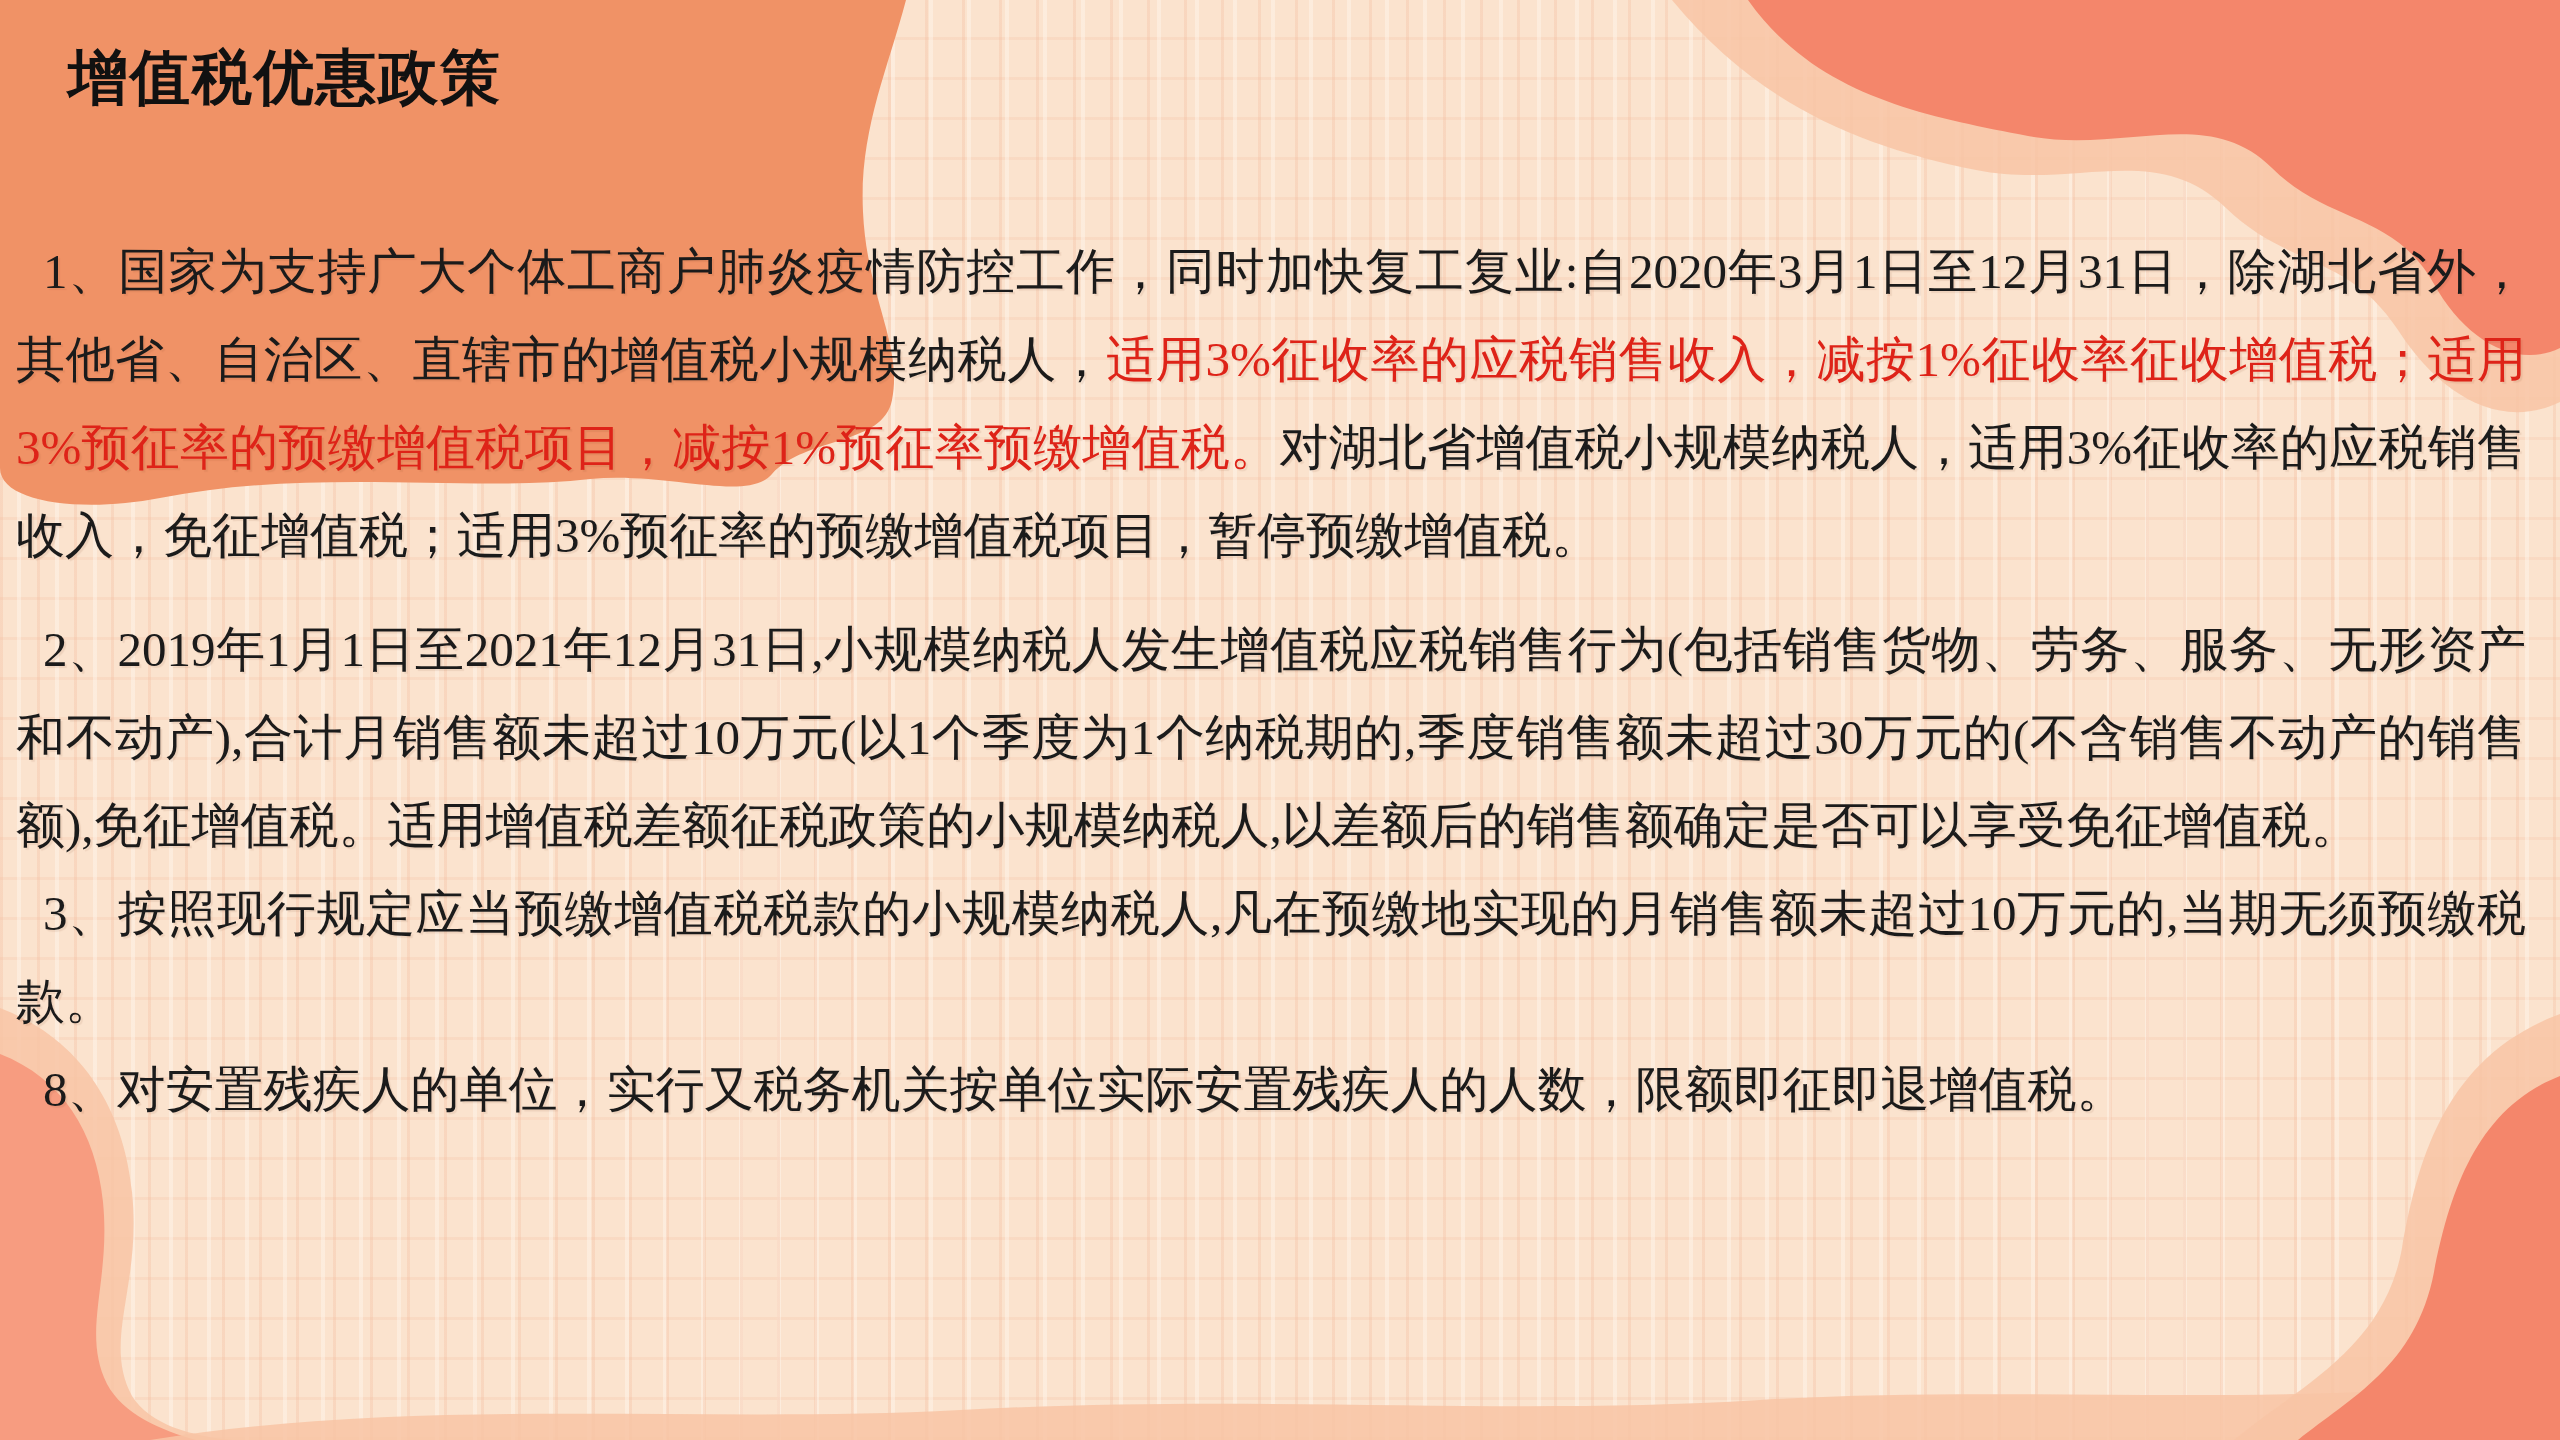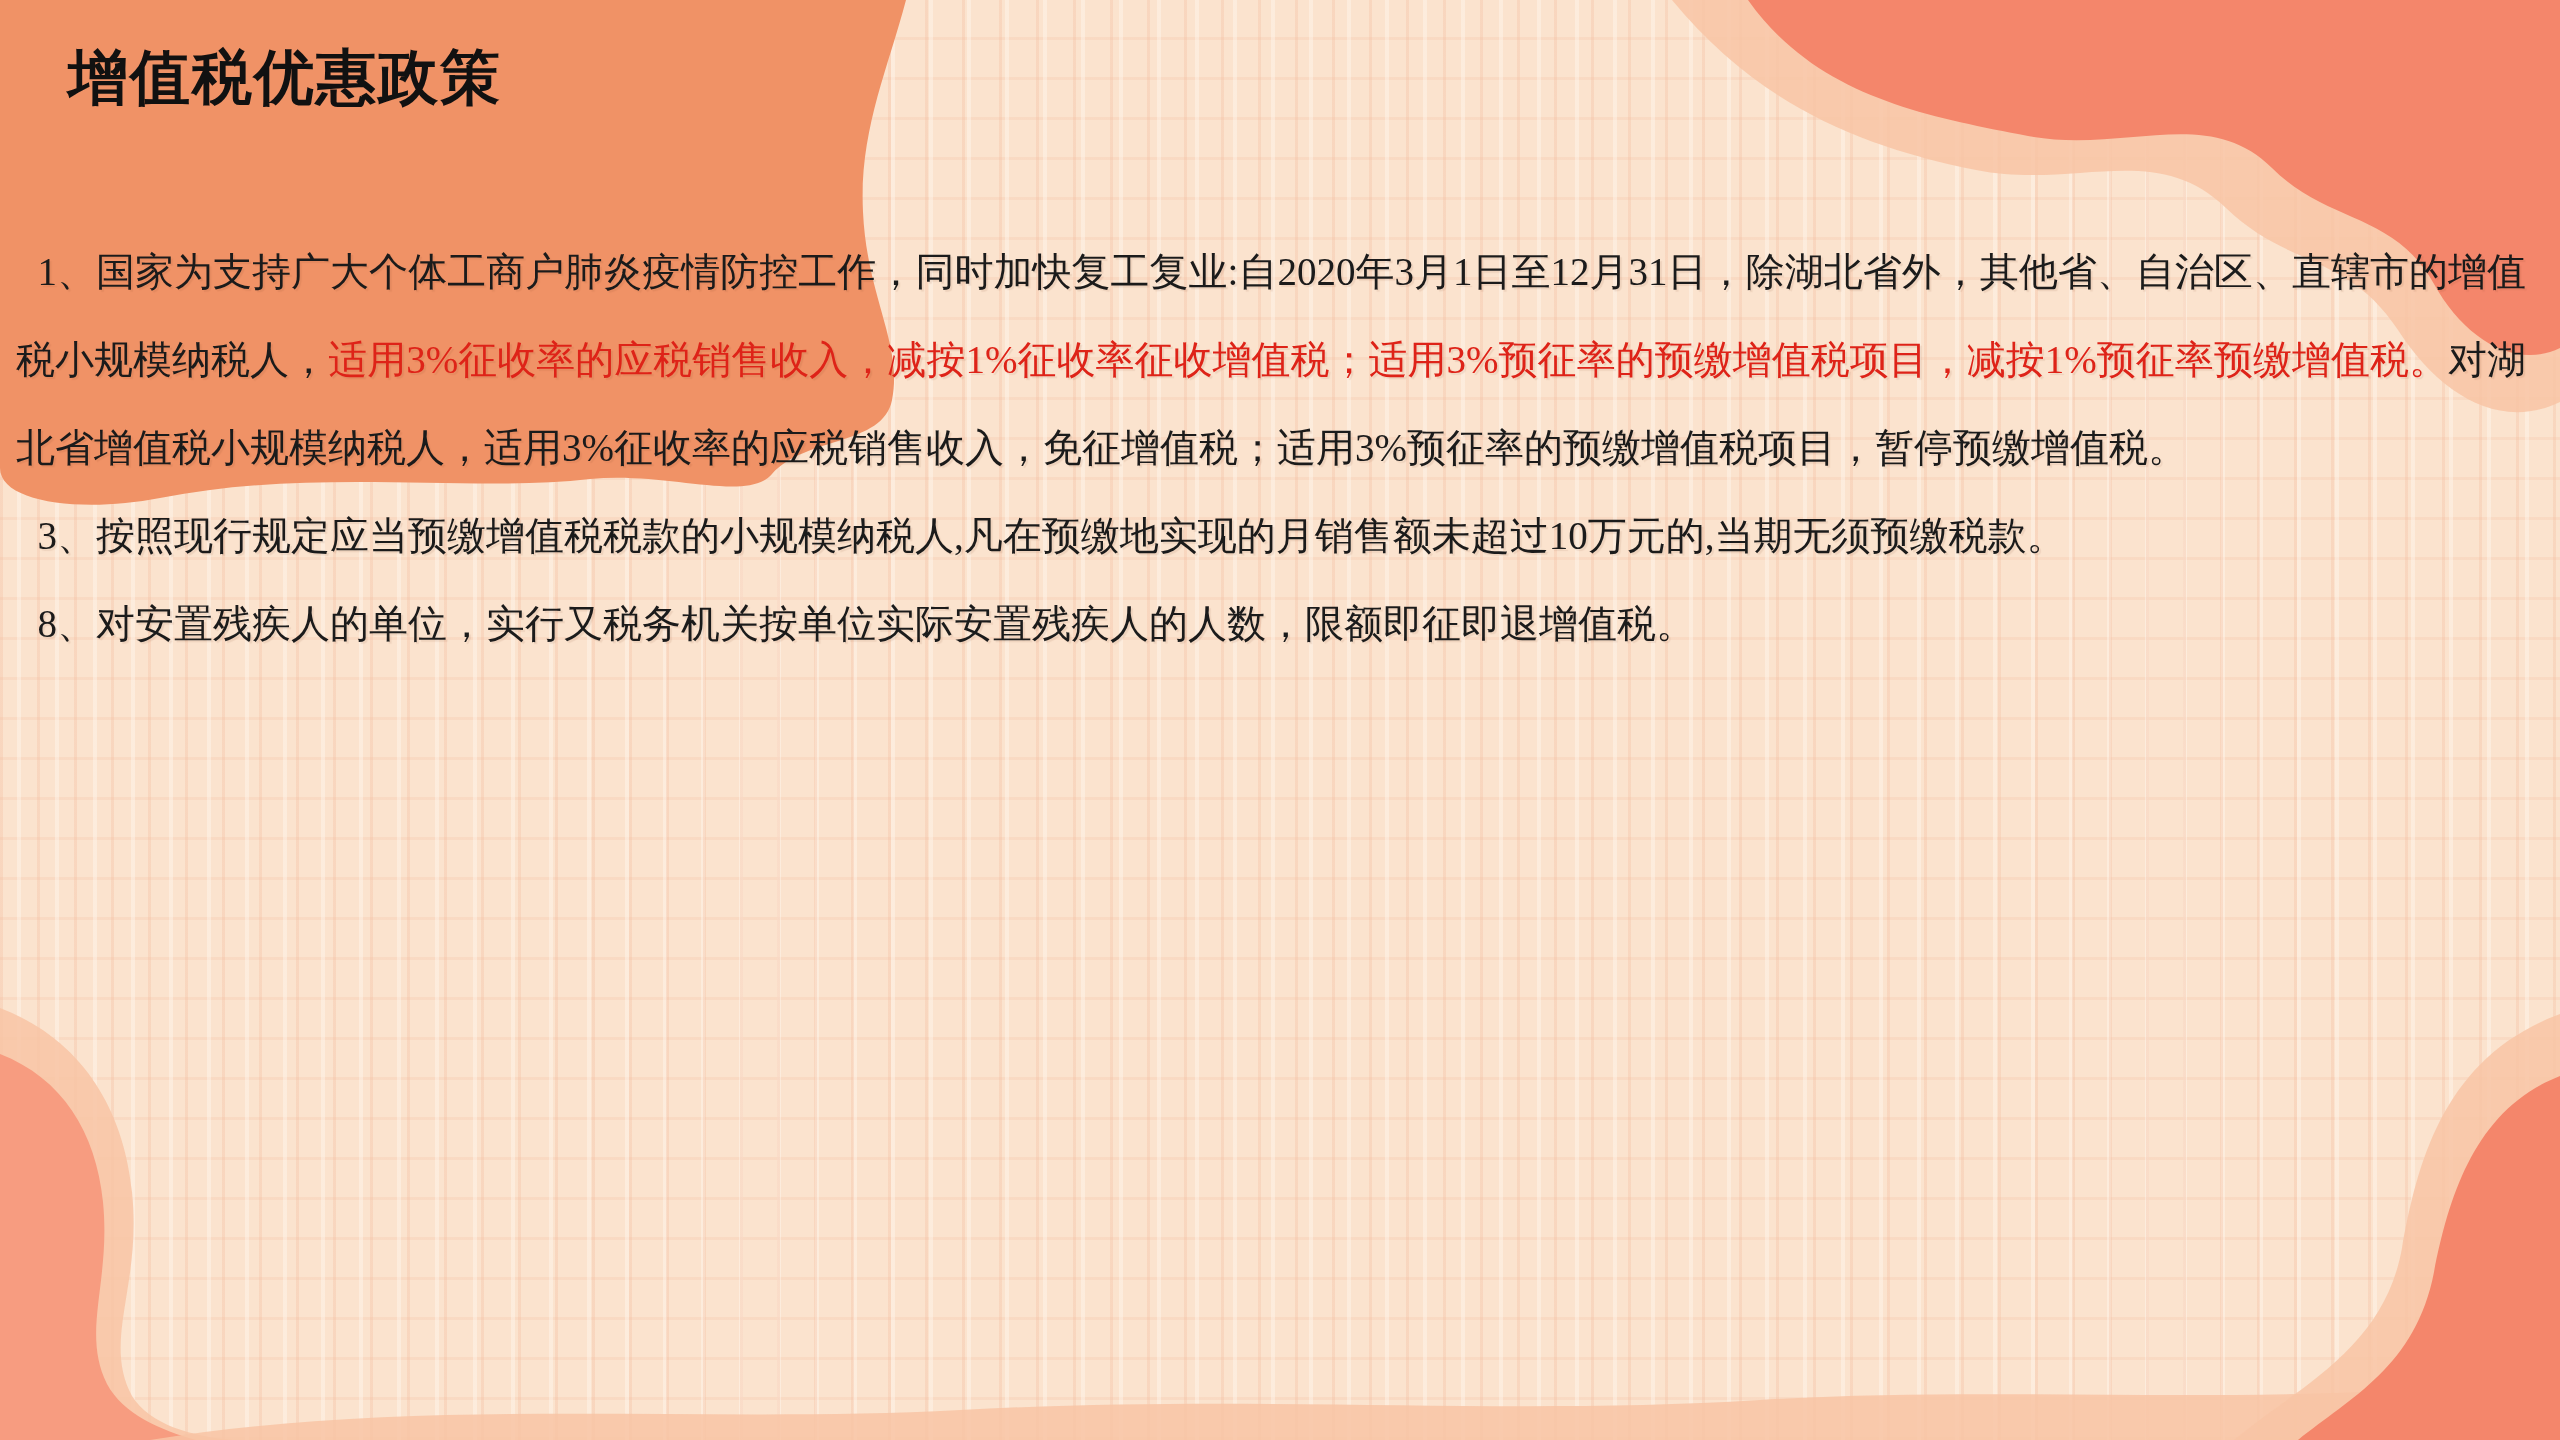--- a/index.html
+++ b/index.html
@@ -29,21 +29,21 @@
   .blob-peach{fill:var(--blob-peach);opacity:.85;}
   .stage{position:relative;z-index:1;width:100%;height:100%;padding:42px 30px 0 12px;}
   .title{
     margin:0 0 0 56px;
     font-size:60px;line-height:72px;font-weight:900;color:#111;
     letter-spacing:2px;
   }
   .content{
     margin-top:114px;
     padding:0 4px;
-    font-size:39px;line-height:88px;color:var(--body-text);
+    font-size:49px;line-height:88px;color:var(--body-text);
     text-align:justify;
     text-shadow:2px 2px 1px rgba(130,70,40,.10);
   }
   .content p{margin:0;text-indent:.55em;}
   .content p.gap-top{margin-top:26px;}
   .red{color:var(--accent-red);}
 </style>
 </head>
 <body>
 
@@ -57,19 +57,20 @@
   <path class="blob-peach" d="M2560 1014 C2446 1056 2418 1158 2402 1248 C2384 1350 2296 1388 2234 1440 L2560 1440 Z"></path>
   <path class="blob-coral" d="M2560 1076 C2478 1108 2450 1190 2434 1272 C2416 1366 2350 1398 2298 1440 L2560 1440 Z"></path>
 </svg>
 
 <div class="stage">
   <h1 class="title">增值税优惠政策</h1>
 
   <div class="content">
     <p><span>1、国家为支持广大个体工商户肺炎疫情防控工作，同时加快复工复业:自2020年3月1日至12月31日，除湖北省外，其他省、自治区、直辖市的增值税小规模纳税人，</span><span class="red">适用3%征收率的应税销售收入，减按1%征收率征收增值税；适用3%预征率的预缴增值税项目，减按1%预征率预缴增值税。</span><span>对湖北省增值税小规模纳税人，适用3%征收率的应税销售收入，免征增值税；适用3%预征率的预缴增值税项目，暂停预缴增值税。</span></p>
 
+    <p class="gap-top"><span>2、2019年1月1日至2021年12月31日,小规模纳税人发生增值税应税销售行为(包括销售货物、劳务、服务、无形资产和不动产),合计月销售额未超过10万元(以1个季度为1个纳税期的,季度销售额未超过30万元的(不含销售不动产的销售额),免征增值税。适用增值税差额征税政策的小规模纳税人,以差额后的销售额确定是否可以享受免征增值税。</span></p>
 
     <p><span>3、按照现行规定应当预缴增值税税款的小规模纳税人,凡在预缴地实现的月销售额未超过10万元的,当期无须预缴税款。</span></p>
 
 
     <p><span>8、对安置残疾人的单位，实行又税务机关按单位实际安置残疾人的人数，限额即征即退增值税。</span></p>
   </div>
 </div>
 
 </body></html>

